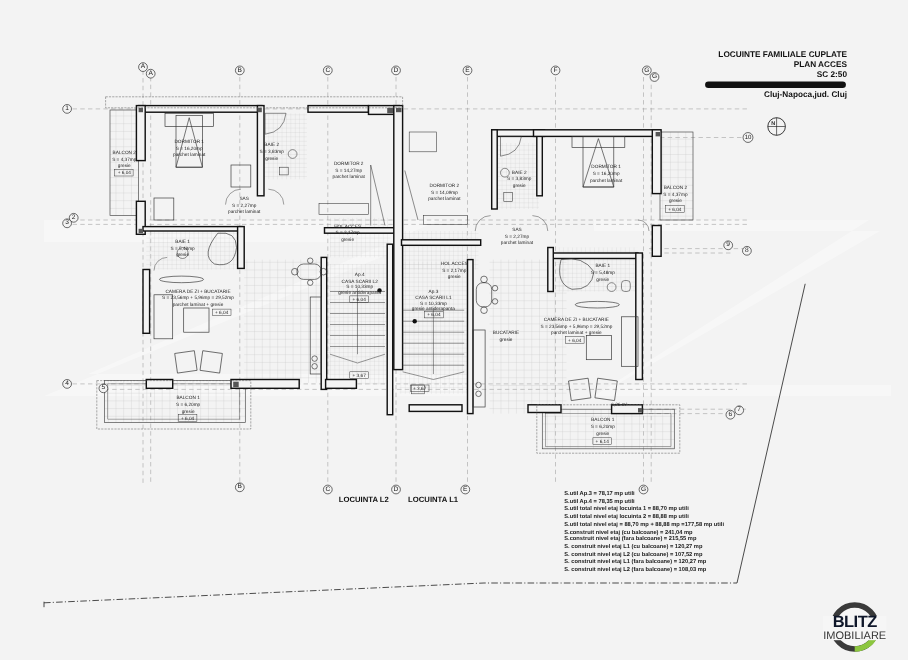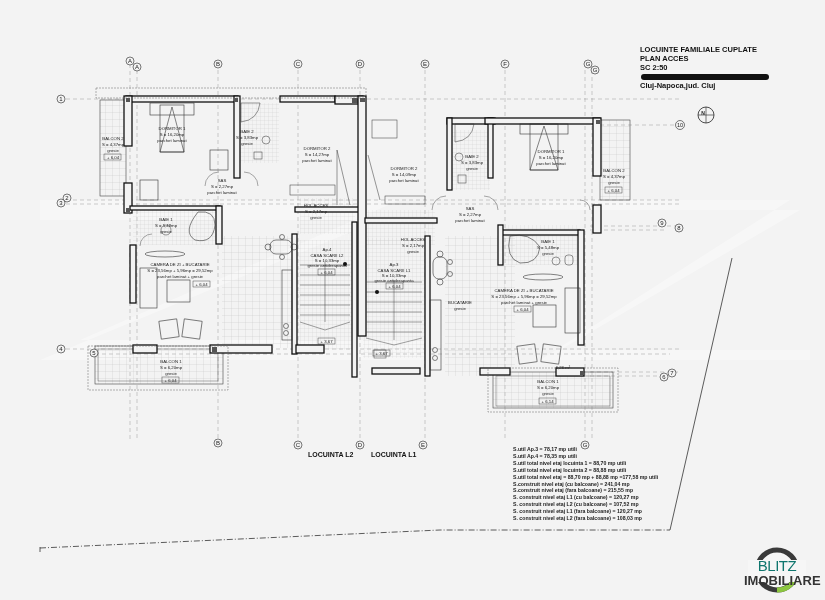--- a/index.html
+++ b/index.html
@@ -1,24 +1,24 @@
 <!DOCTYPE html>
 <html><head>
 <meta charset="utf-8">
 <style>
   html,body{margin:0;padding:0;background:#f3f3f3;}
   body{width:825px;height:600px;overflow:hidden;position:relative;font-family:"Liberation Sans",sans-serif;}
   #plan{position:absolute;left:0;top:0;width:825px;height:600px;}
-  .title-block{position:absolute;left:640px;top:45px;width:130px;text-align:left;font-size:7.5px;font-weight:bold;line-height:9px;color:#111;}
+  .title-block{position:absolute;left:640px;top:45px;width:130px;text-align:right;font-size:7.5px;font-weight:bold;line-height:9px;color:#111;}
   .title-block .redact{display:block;margin:2px auto 1px;width:128px;height:6px;background:#111;border-radius:3px;}
   .stats{position:absolute;left:513px;top:446px;font-size:5.2px;font-weight:bold;line-height:6.9px;color:#222;white-space:nowrap;}
   .unit-label{position:absolute;top:451px;font-size:7px;font-weight:bold;color:#111;}
   .logo{position:absolute;left:744px;top:546px;width:66px;height:48px;}
-  .logo-text{position:absolute;left:0;top:13px;width:66px;text-align:center;font-weight:normal;font-size:15px;color:#0f766e;letter-spacing:-0.5px;line-height:14px;}
-  .logo-sub{position:absolute;left:0;top:27px;width:66px;text-align:center;font-weight:bold;font-size:13px;color:#333;}
+  .logo-text{position:absolute;left:0;top:13px;width:66px;text-align:center;font-weight:bold;font-size:15px;color:#0f172a;letter-spacing:-0.5px;line-height:14px;}
+  .logo-sub{position:absolute;left:0;top:27px;width:66px;text-align:center;font-weight:normal;font-size:10px;color:#333;}
   .room{font-family:"Liberation Sans",sans-serif;font-size:4.3px;fill:#222;text-anchor:middle;}
   .axis{font-family:"Liberation Sans",sans-serif;font-size:6px;fill:#222;text-anchor:middle;dominant-baseline:central;}
 </style>
 </head>
 <body>
 
 <svg id="plan" viewBox="0 0 825 600" xmlns="http://www.w3.org/2000/svg">
   <defs>
     <pattern id="tile" width="7" height="7" patternUnits="userSpaceOnUse">
       <path d="M7 0 L0 0 0 7" fill="none" stroke="#c4c4c4" stroke-width="0.5"></path>

